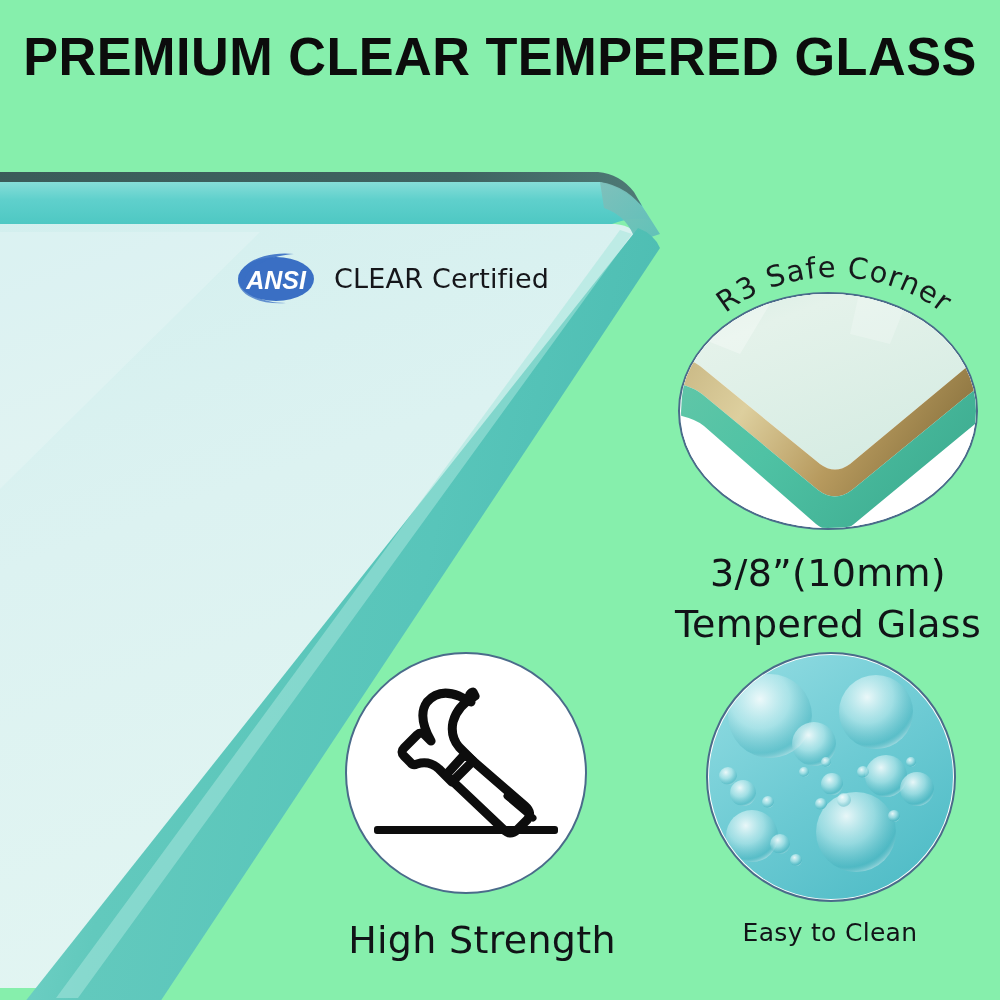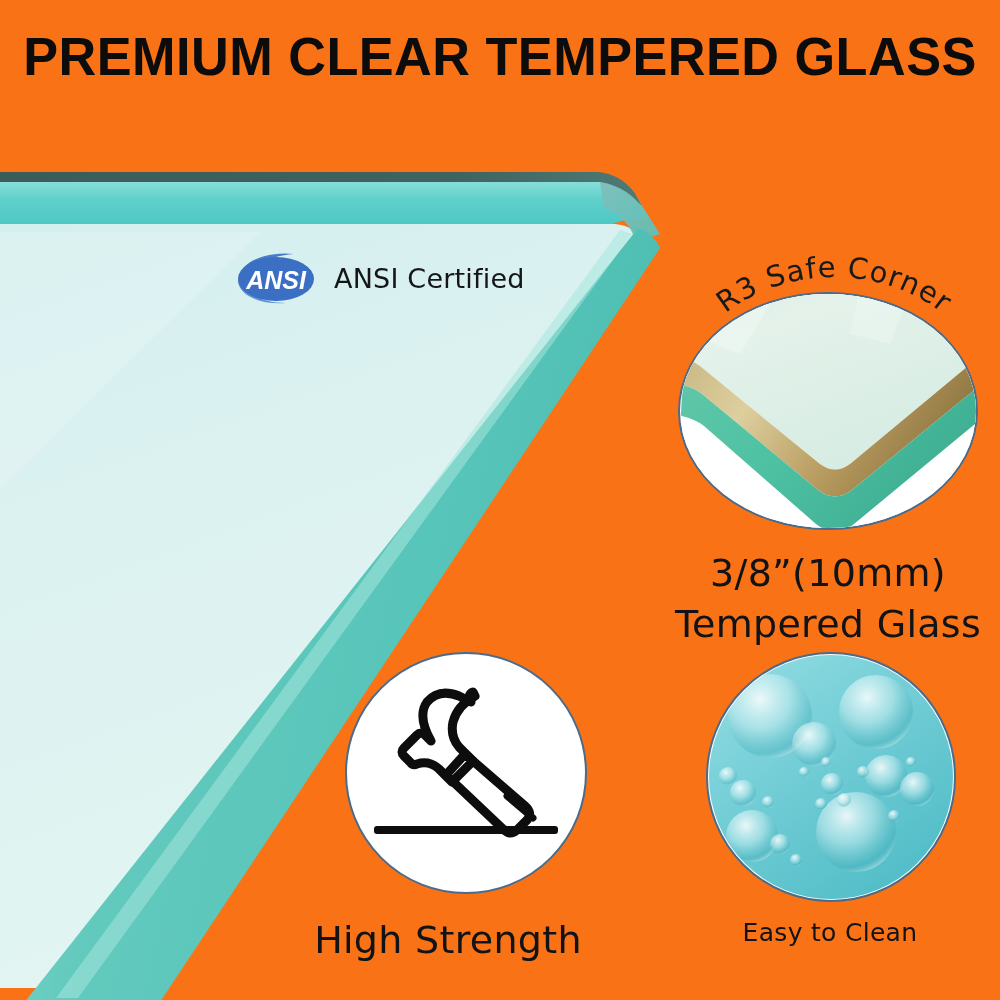--- a/index.html
+++ b/index.html
@@ -7,21 +7,21 @@
     padding: 0;
     background: #ffffff;
   }
   body {
     font-family: "Liberation Sans", sans-serif;
   }
   #stage {
     position: relative;
     width: 1000px;
     height: 1000px;
-    background: #f97316;
+    background: #86efac;
     overflow: hidden;
   }
 
   
   #title {
     position: absolute;
     left: 0;
     top: 26px;
     width: 1000px;
     text-align: center;
@@ -100,21 +100,21 @@
     width: 392px;
     font-size: 38px;
     line-height: 1.33;
     letter-spacing: 0.3px;
   }
 
   
   #strength-feature { left: 345px; top: 652px; }
   #strength-circle { left: 0; top: 0; width: 242px; height: 242px; }
   #strength-caption {
-    left: 278px;
+    left: 312px;
     top: 918px;
     width: 340px;
     font-size: 38px;
     letter-spacing: 0.3px;
   }
 
   
   #clean-feature { left: 706px; top: 652px; }
   #clean-circle { left: 0; top: 0; width: 250px; height: 250px; }
   #clean-caption {
@@ -183,21 +183,21 @@
     </svg>
   </div>
 
   <div id="ansi-badge">
     <svg id="ansi-logo" viewBox="0 0 92 56">
       <ellipse cx="48" cy="29" rx="38" ry="22" fill="#3a6fc4"></ellipse>
       <path d="M 12 26 C 14 10 42 1 66 4 C 48 5 22 13 16 30 Z" fill="#3a6fc4" opacity="0.9"></path>
       <path d="M 10 30 C 10 46 34 55 58 53 C 36 53 16 45 14 30 Z" fill="#3a6fc4" opacity="0.75"></path>
       <text x="48" y="39" text-anchor="middle" font-family="'Liberation Sans', sans-serif" font-size="25" font-weight="bold" font-style="italic" fill="#ffffff">ANSI</text>
     </svg>
-    <span id="ansi-label">ANSI Certified</span>
+    <span id="ansi-label">CLEAR Certified</span>
   </div>
 
   <div id="corner-feature" class="feature">
     <div id="corner-circle" class="circle-ring">
       <svg width="300" height="238" viewBox="0 0 300 238">
         <defs>
           <linearGradient id="ccTop" x1="0.1" y1="0" x2="0.6" y2="1">
             <stop offset="0" stop-color="#cfe9df"></stop>
             <stop offset="0.4" stop-color="#e4f2ea"></stop>
             <stop offset="1" stop-color="#d6ece3"></stop>

